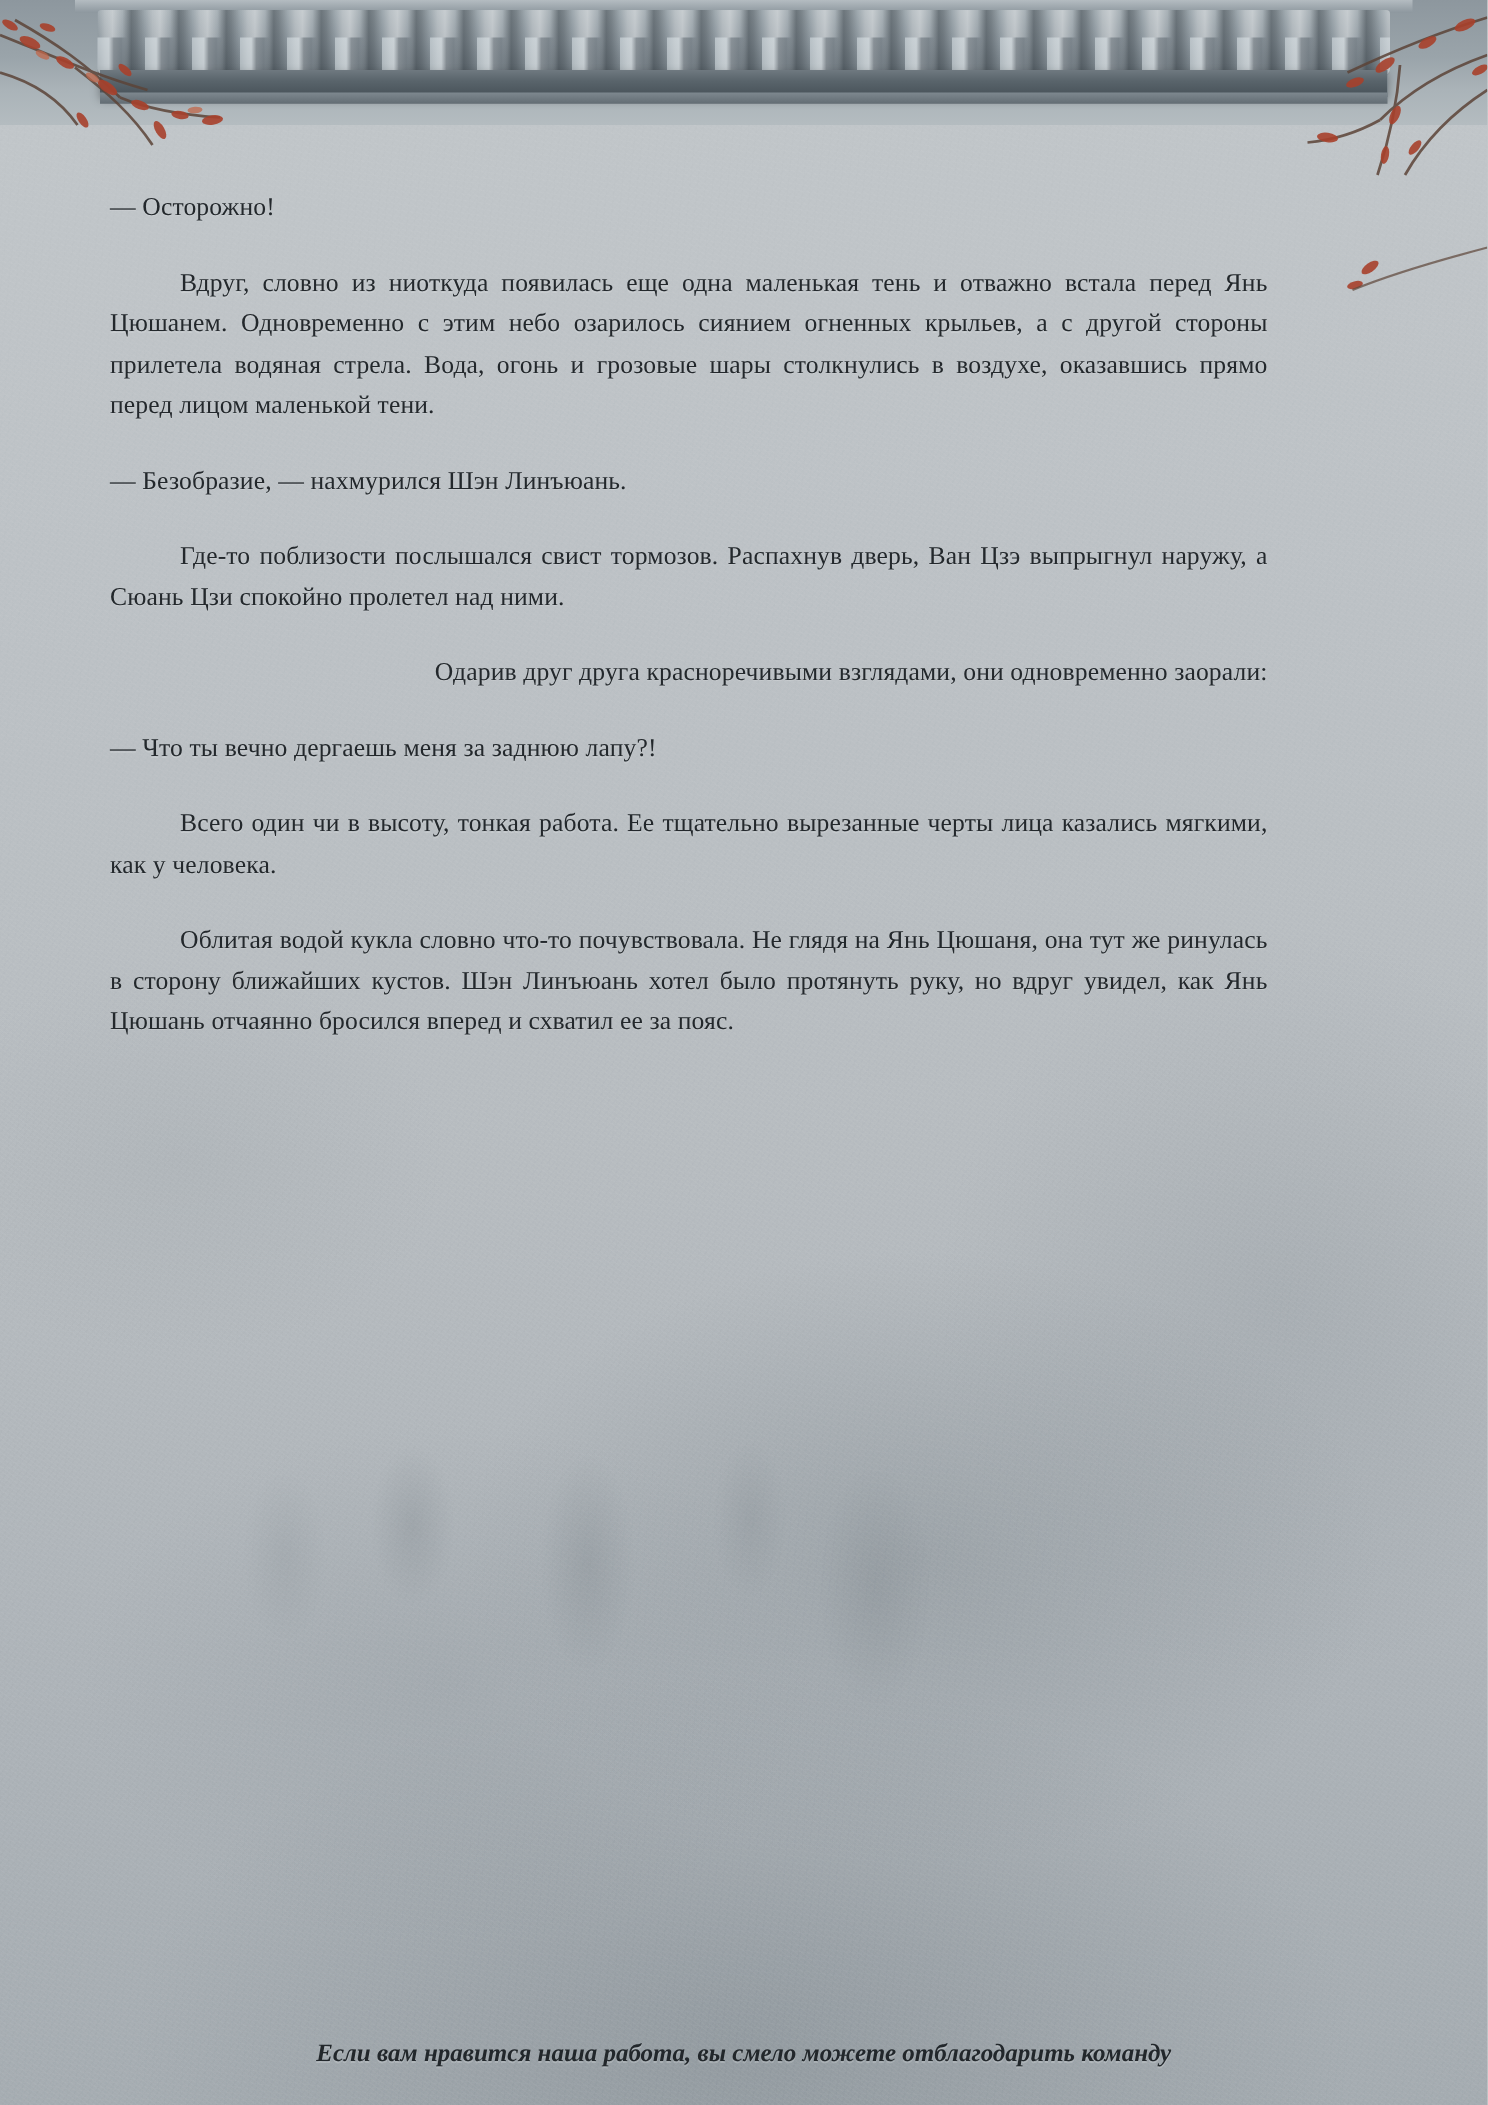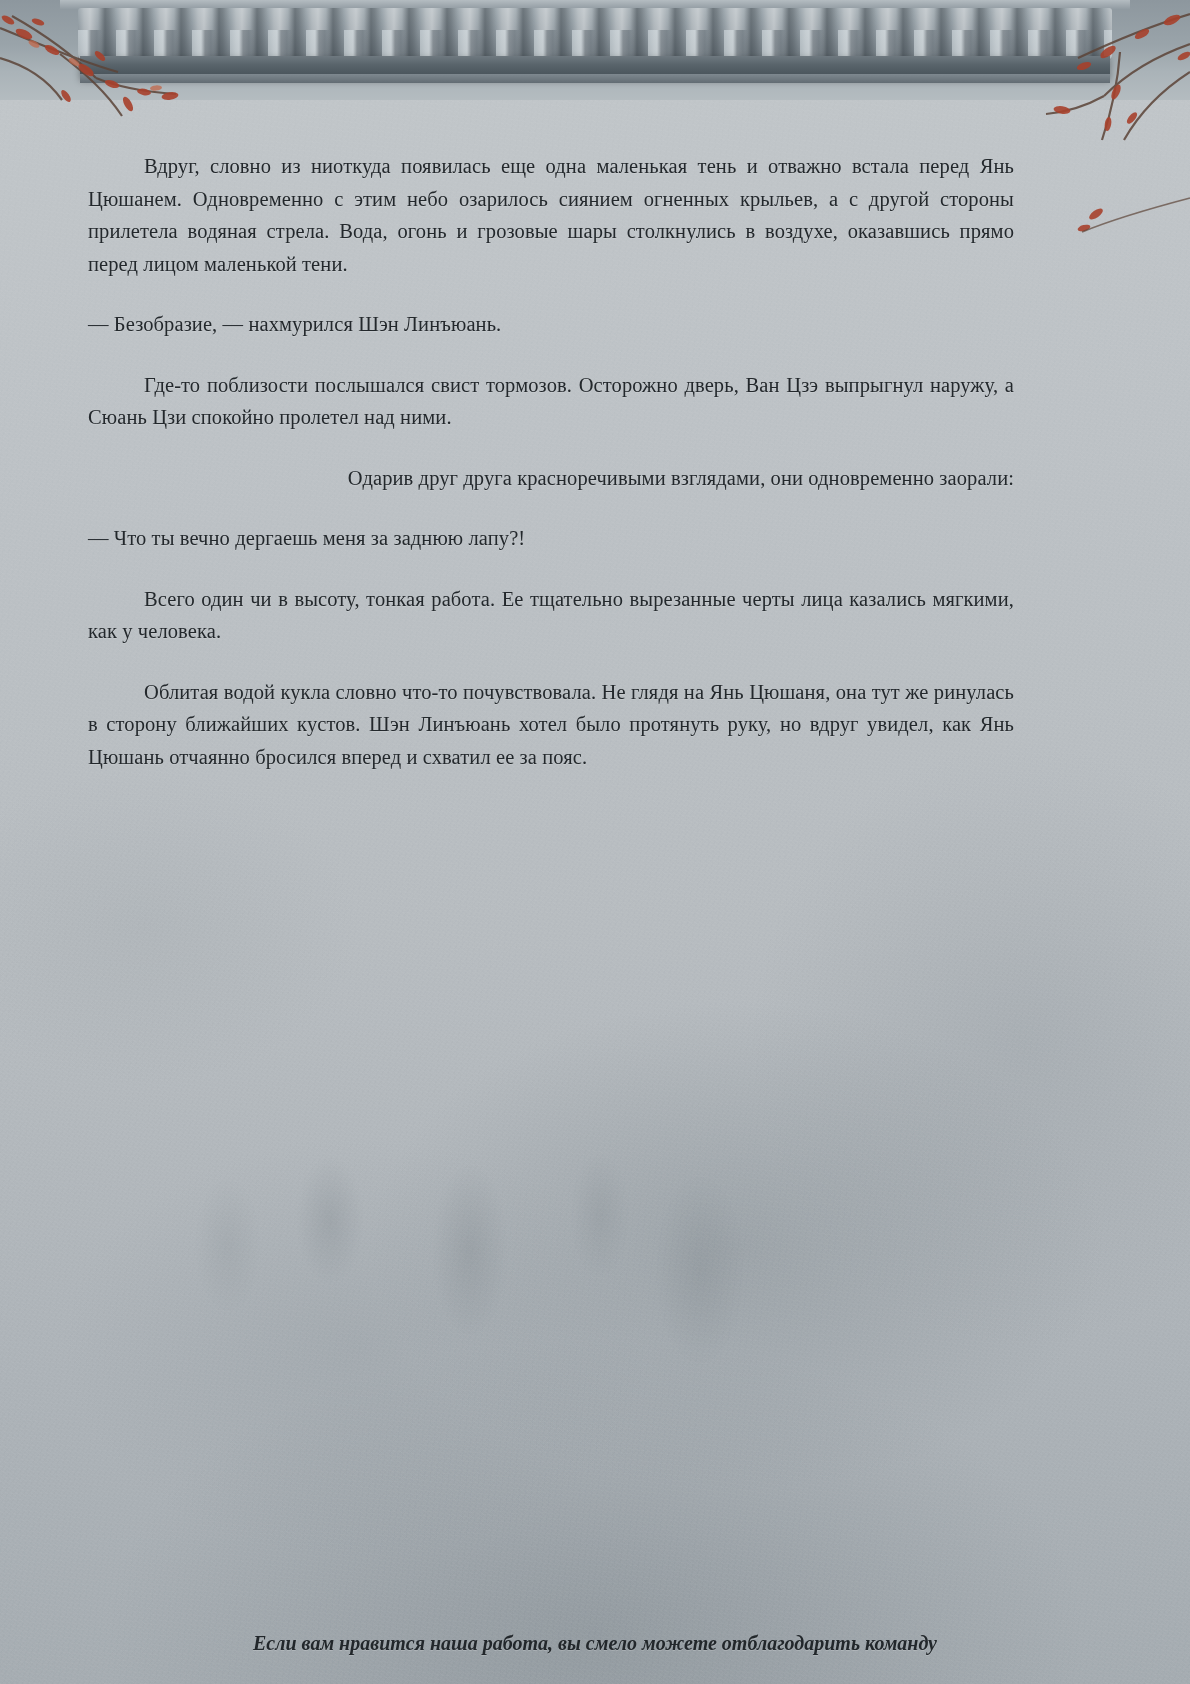--- a/index.html
+++ b/index.html
@@ -237,23 +237,24 @@
     <ellipse cx="1184" cy="56" rx="7" ry="3.2" transform="rotate(-28 1184 56)"></ellipse>
     <ellipse cx="1096" cy="214" rx="8" ry="3.6" transform="rotate(-35 1096 214)"></ellipse>
     <ellipse cx="1084" cy="228" rx="6.5" ry="3" transform="rotate(-15 1084 228)"></ellipse>
   </g>
   <g stroke="#5c4438" stroke-width="1.8" fill="none" opacity="0.7">
     <path d="M1190 198 C 1152 208, 1116 218, 1082 232"></path>
   </g>
 </svg>
 
 <div class="content">
+  <p class="para dialogue">— Осторожно!</p>
   <p class="para indent">Вдруг, словно из ниоткуда появилась еще одна маленькая тень и отважно встала перед Янь Цюшанем. Одновременно с этим небо озарилось сиянием огненных крыльев, а с другой стороны прилетела водяная стрела. Вода, огонь и грозовые шары столкнулись в воздухе, оказавшись прямо перед лицом маленькой тени.</p>
   <p class="para dialogue">— Безобразие, — нахмурился Шэн Линъюань.</p>
-  <p class="para indent">Где-то поблизости послышался свист тормозов. Осторожно дверь, Ван Цзэ выпрыгнул наружу, а Сюань Цзи спокойно пролетел над ними.</p>
+  <p class="para indent">Где-то поблизости послышался свист тормозов. Распахнув дверь, Ван Цзэ выпрыгнул наружу, а Сюань Цзи спокойно пролетел над ними.</p>
   <p class="para flush">Одарив друг друга красноречивыми взглядами, они одновременно заорали:</p>
   <p class="para dialogue">— Что ты вечно дергаешь меня за заднюю лапу?!</p>
   <p class="para indent">Всего один чи в высоту, тонкая работа. Ее тщательно вырезанные черты лица казались мягкими, как у человека.</p>
   <p class="para indent">Облитая водой кукла словно что-то почувствовала. Не глядя на Янь Цюшаня, она тут же ринулась в сторону ближайших кустов. Шэн Линъюань хотел было протянуть руку, но вдруг увидел, как Янь Цюшань отчаянно бросился вперед и схватил ее за пояс.</p>
 </div>
 
 <div class="footer">
   <div>Если вам нравится наша работа, вы смело можете отблагодарить команду</div>
 </div>
 

